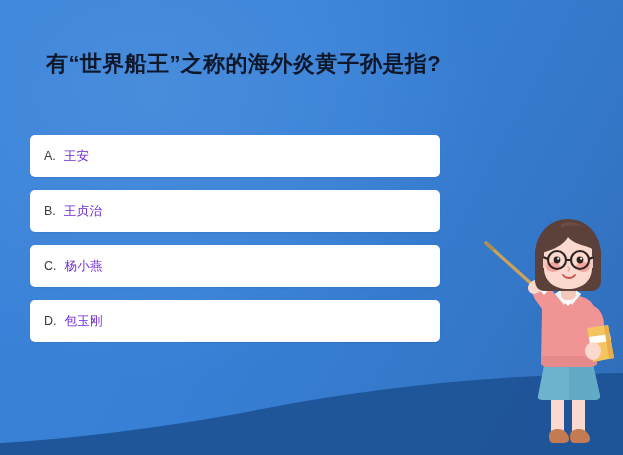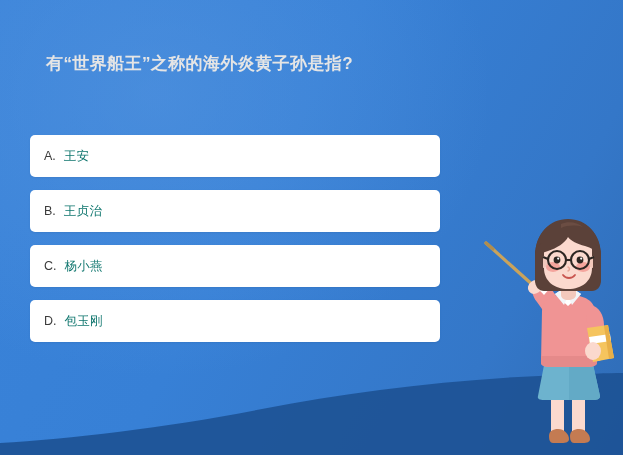--- a/index.html
+++ b/index.html
@@ -42,22 +42,22 @@
     overflow: hidden;
   }
   .bg-hill svg { display: block; width: 100%; height: 100%; }
 
   
   .question-title {
     position: absolute;
     left: 46px;
     top: 50px;
     width: 430px;
-    color: #e5e5e5;
-    font-size: 17px;
+    color: #0f172a;
+    font-size: 22px;
     font-weight: bold;
     letter-spacing: 0.4px;
     line-height: 28px;
     white-space: nowrap;
   }
 
   
   .options {
     position: absolute;
     left: 30px;
@@ -77,21 +77,21 @@
   }
   .option-letter {
     margin-left: 14px;
     font-size: 12.5px;
     color: #3B3B3B;
     font-family: "Liberation Sans", sans-serif;
   }
   .option-text {
     margin-left: 8px;
     font-size: 12.5px;
-    color: #0f766e;
+    color: #6d28d9;
     letter-spacing: 0.3px;
   }
 
   
   .teacher {
     position: absolute;
     right: 0px;
     bottom: 0px;
     width: 150px;
     height: 245px;

